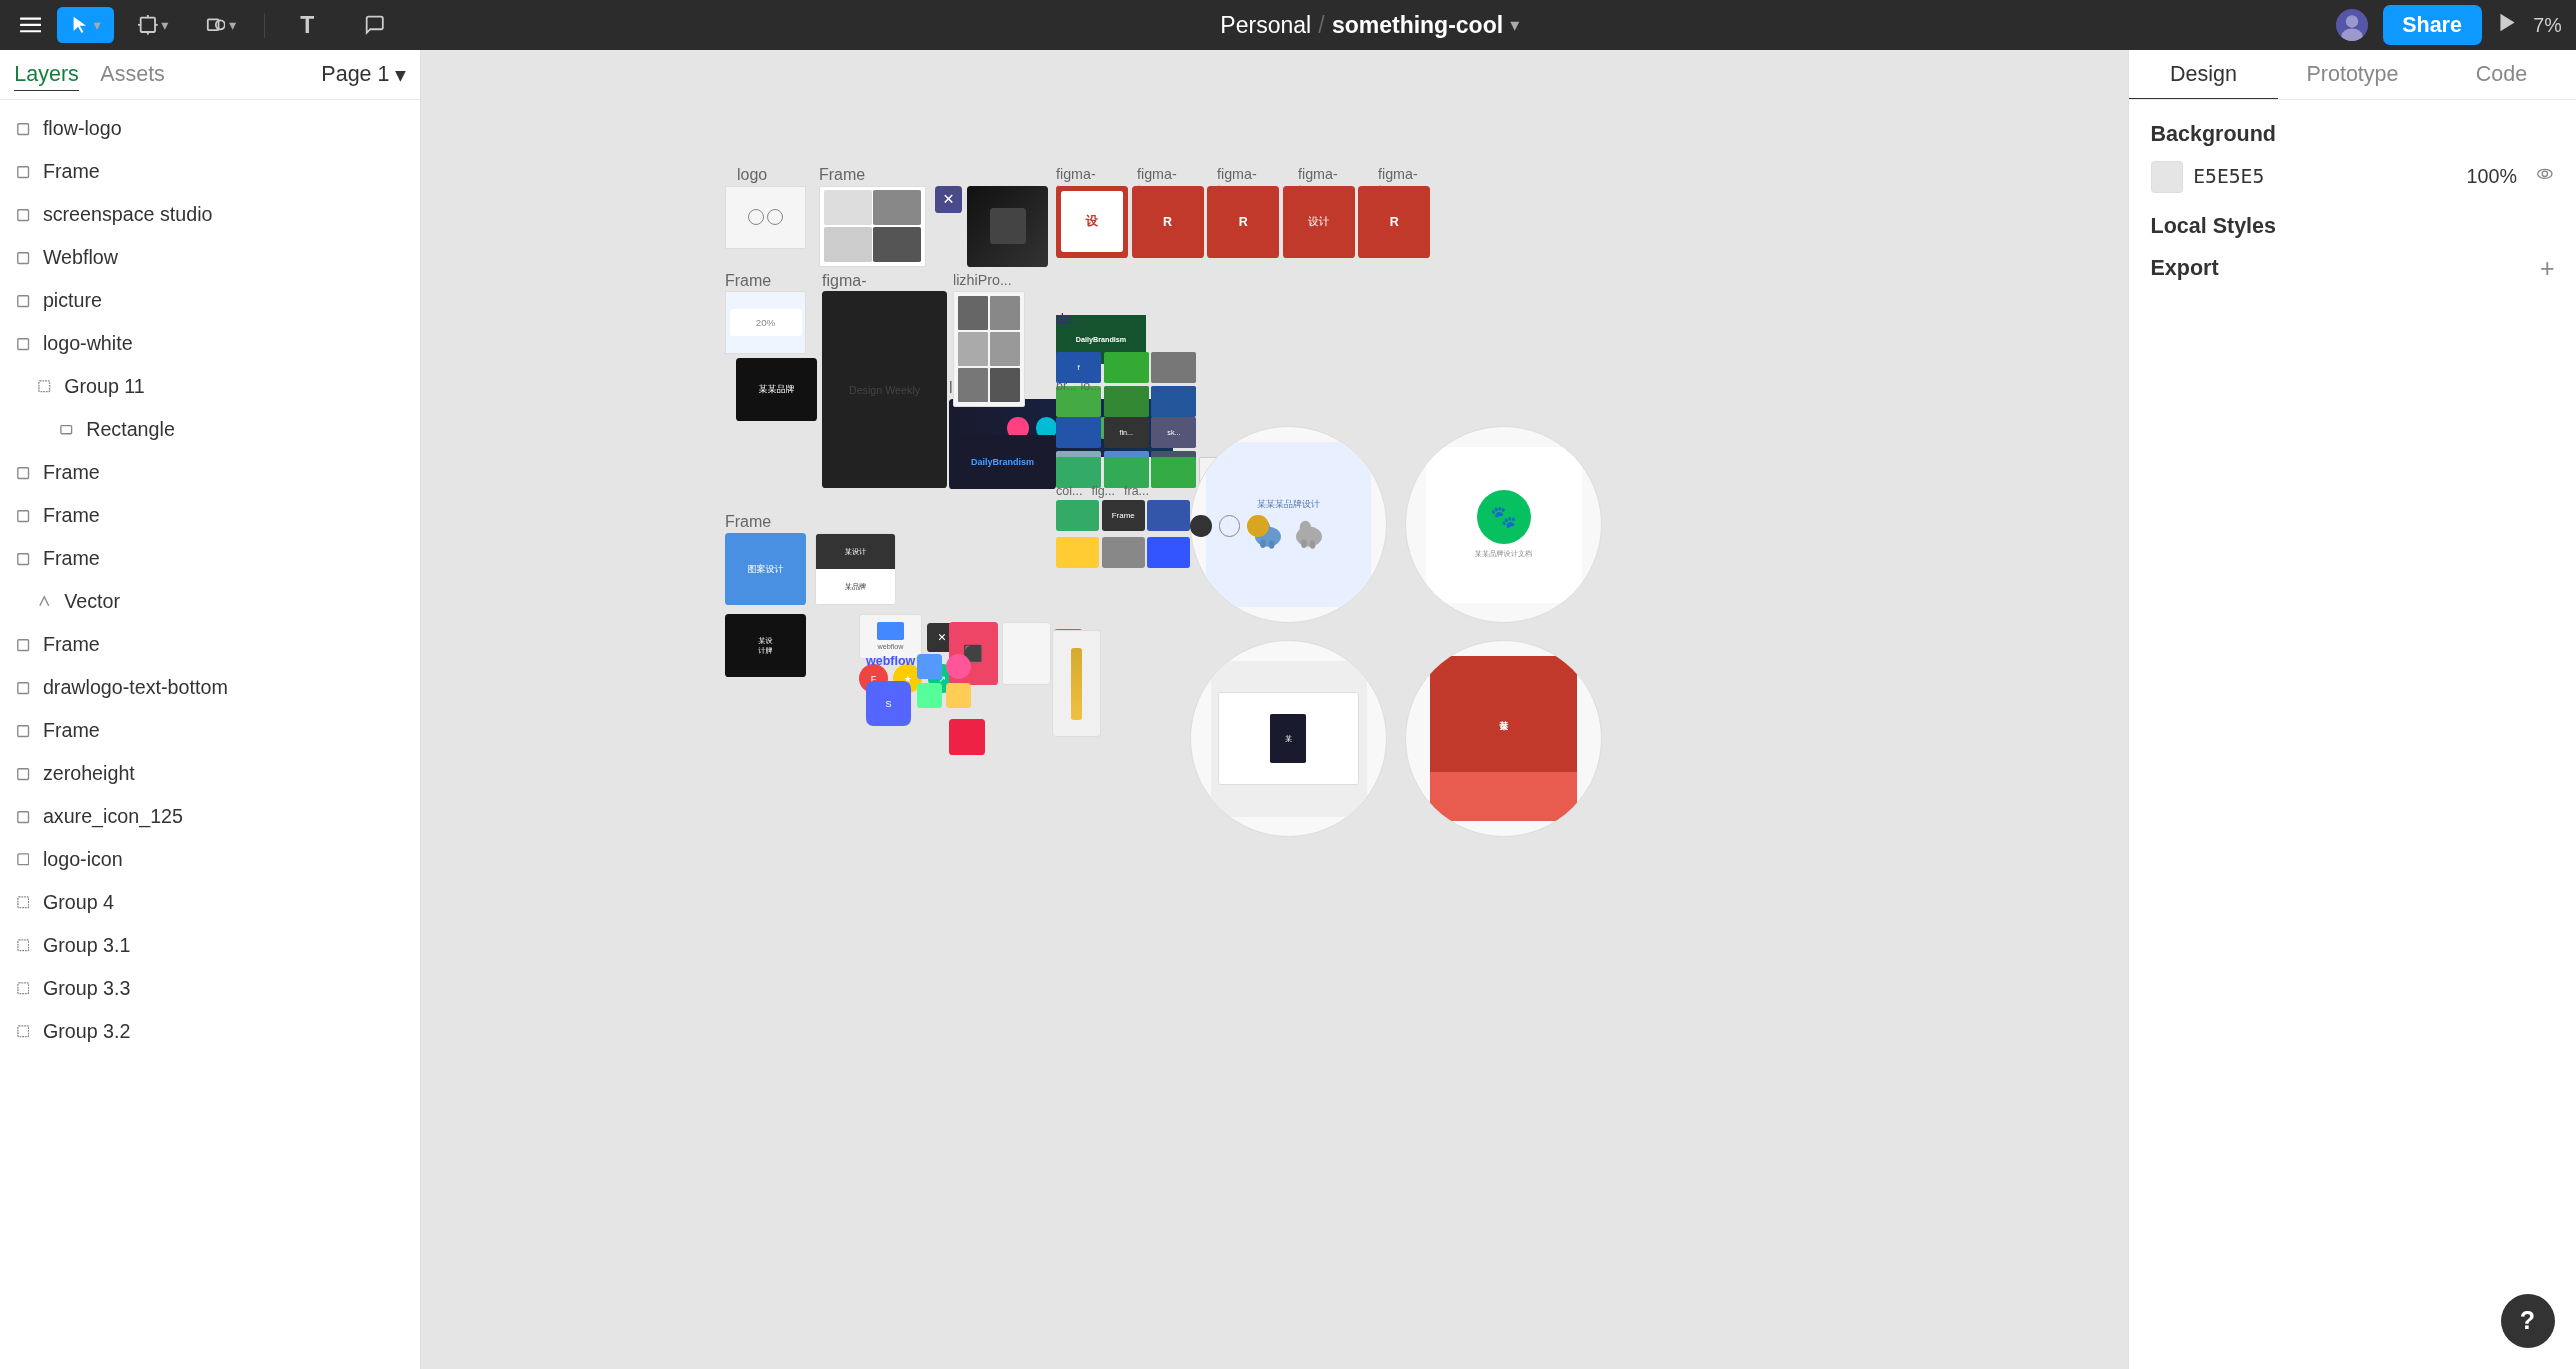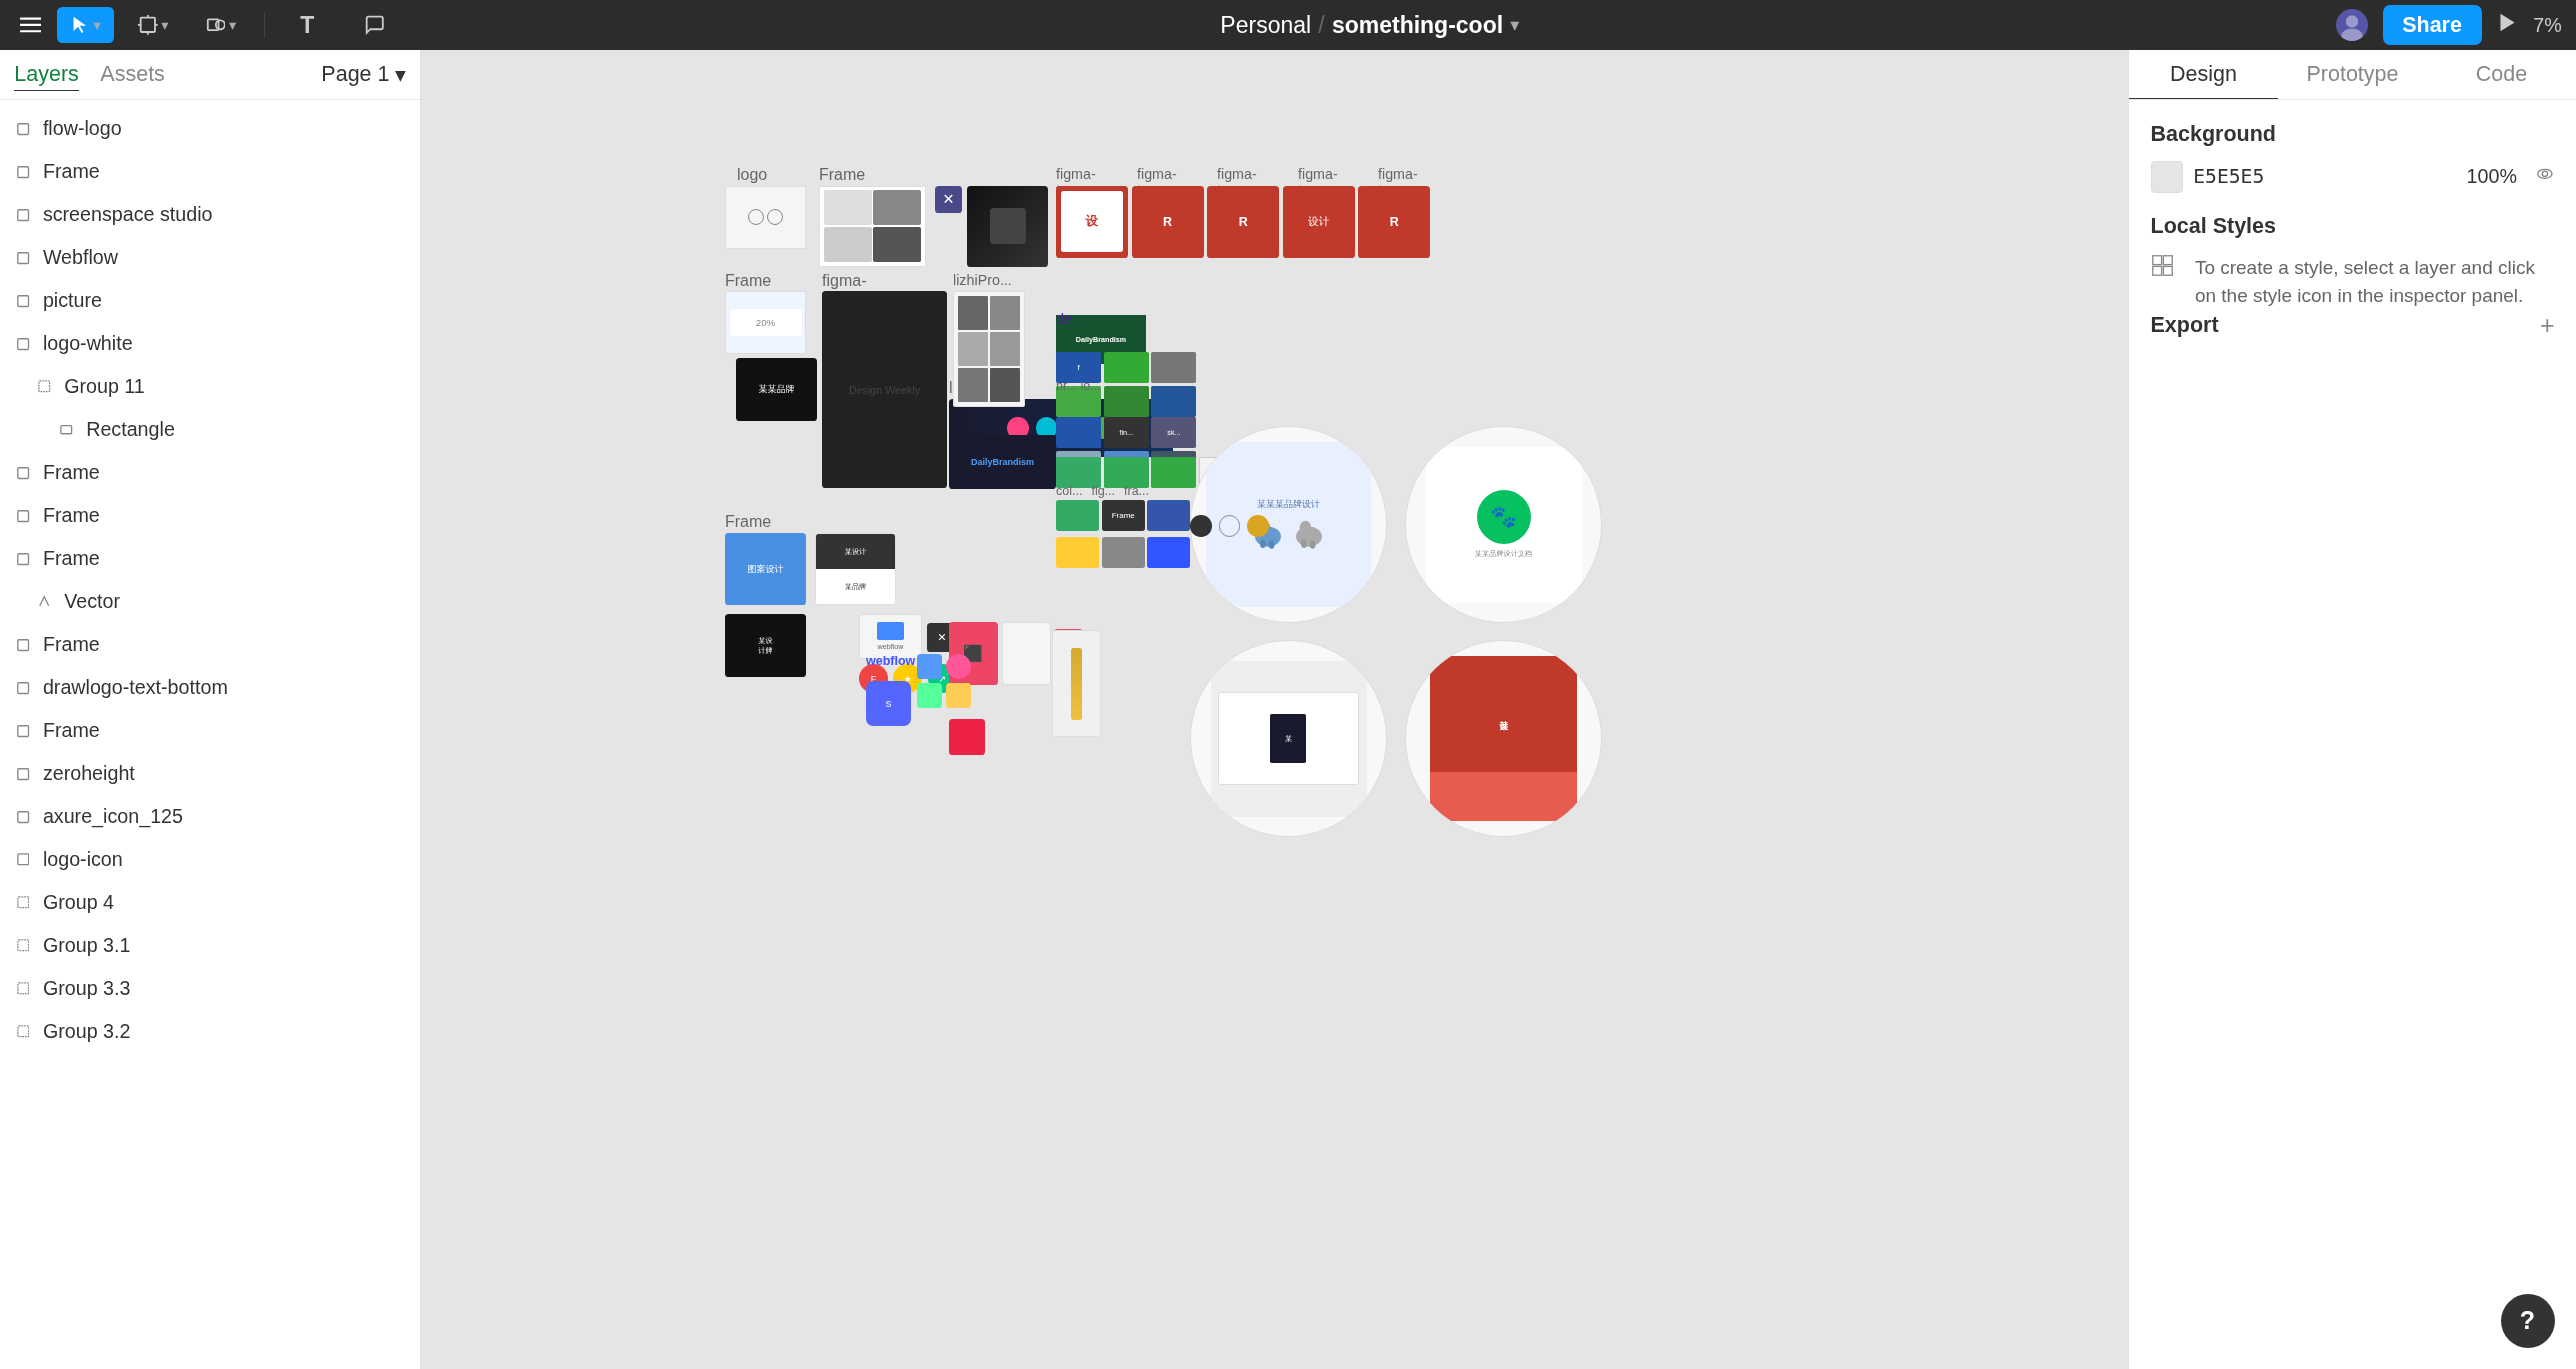--- a/index.html
+++ b/index.html
@@ -691,31 +691,20 @@
             <svg width="19.7" height="19.7" viewBox="0 0 22 22" fill="none" stroke="#888" stroke-width="1.5">
               <ellipse cx="11" cy="11" rx="8" ry="5"></ellipse>
               <circle cx="11" cy="11" r="3"></circle>
             </svg>
           </span>
         </div>
       </div>
 
       <div class="local-styles">
         <div class="section-title">Local Styles</div>
-        <div class="styles-hint-row">
-          <span class="styles-icon">
-            <svg width="23" height="23" viewBox="0 0 26 26" fill="none" stroke="#888" stroke-width="1.5">
-              <rect x="2" y="2" width="10" height="10"></rect>
-              <rect x="14" y="2" width="10" height="10"></rect>
-              <rect x="2" y="14" width="10" height="10"></rect>
-              <rect x="14" y="14" width="10" height="10"></rect>
-            </svg>
-          </span>
-          <p class="styles-hint">To create a style, select a layer and click on the style icon in the inspector panel.</p>
-        </div>
       </div>
 
       <div class="export-section">
         <span class="export-label">Export</span>
         <span class="plus-btn">+</span>
       </div>
     </div>
 
     <div style="position:relative;flex:1;">
       <div class="help-btn">?</div>

